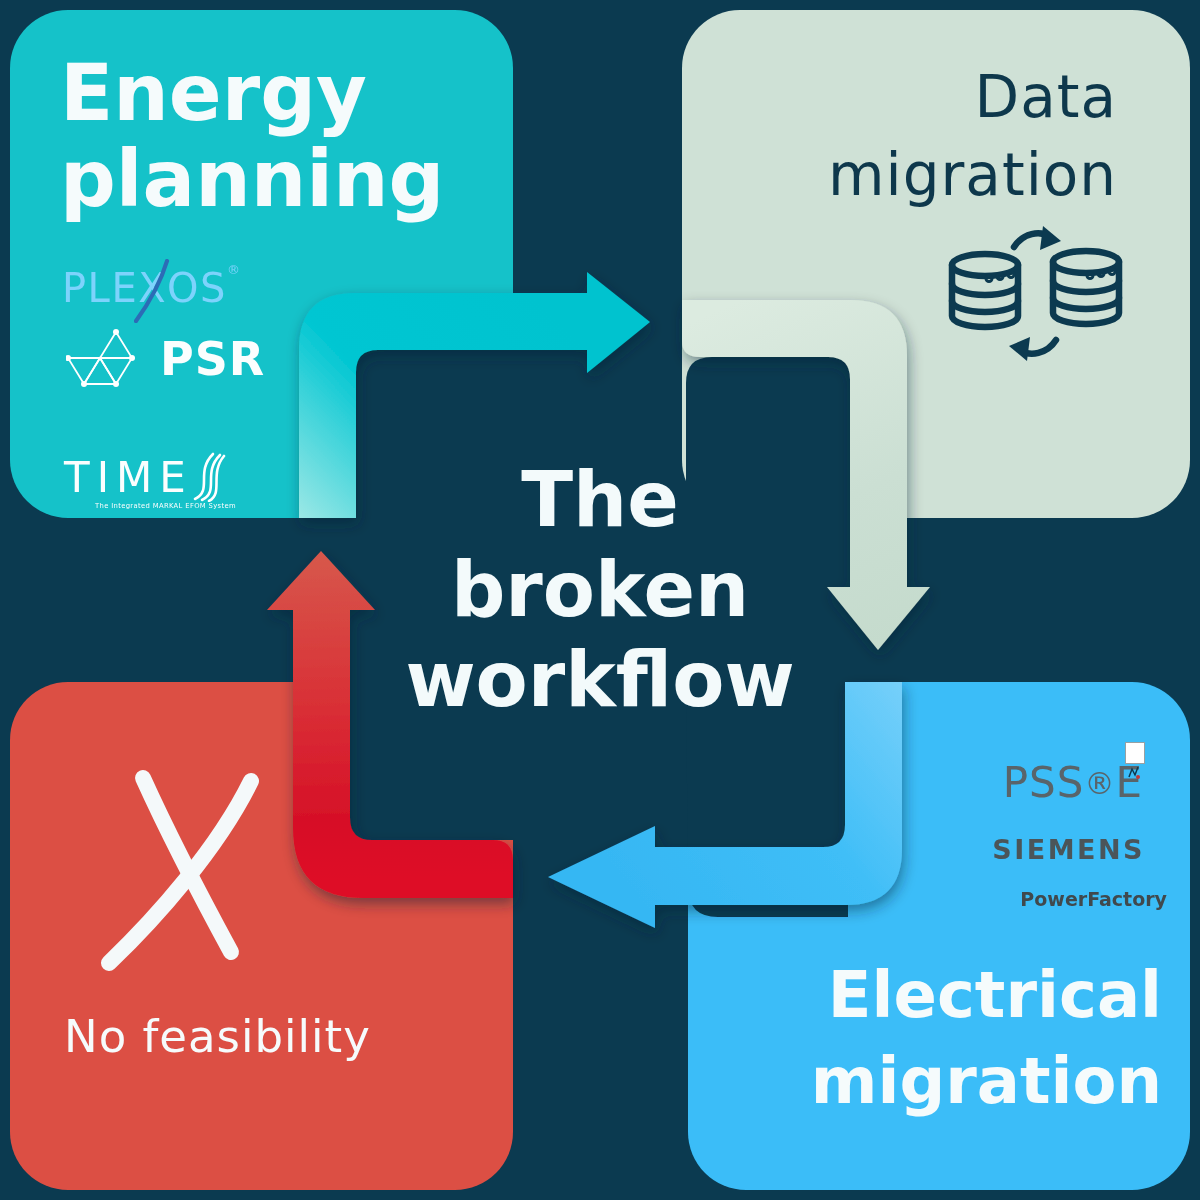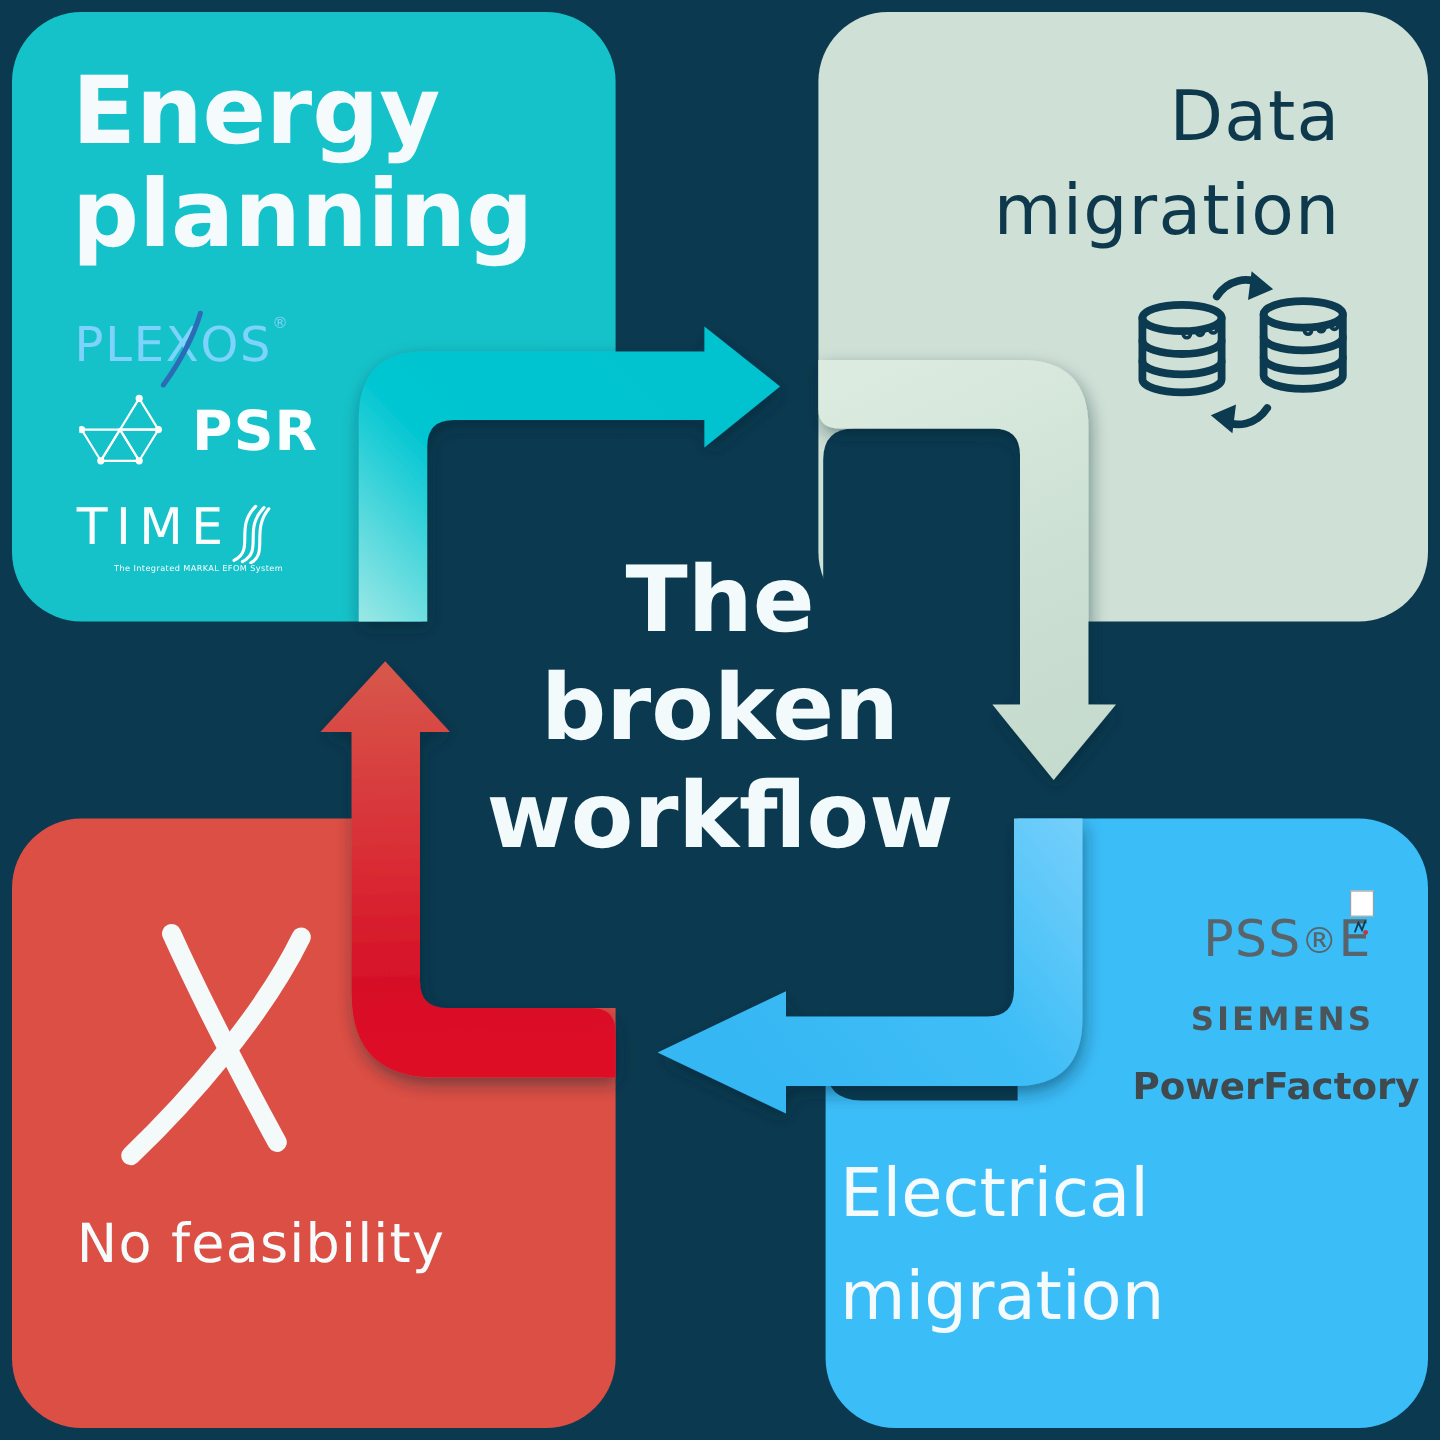--- a/index.html
+++ b/index.html
@@ -13,39 +13,39 @@
 
   
   .ep-title{left:60px;top:50px;font-size:78px;line-height:86px;font-weight:700;color:#f5fbfc;}
   .plexos{left:62px;top:262px;font-size:40px;letter-spacing:1.5px;color:#7dd3fc;}
   .plexos .xwrap{position:relative;display:inline-block;}
   .plexos .xwrap svg{position:absolute;left:-4px;top:-6px;}
   .plexos sup{font-size:13px;vertical-align:28px;letter-spacing:0;}
   .psr{left:66px;top:328px;display:flex;align-items:center;gap:10px;justify-content:space-between;}
   .psr .psr-label{font-size:46px;font-weight:700;color:#fbfefe;letter-spacing:1px;}
   .times{left:64px;top:414px;color:#fbfefe;}
-  .times-row{display:flex;align-items:flex-start;}
+  .times-row{display:flex;align-items:flex-end;margin-top:32px;}
   .times-prefix{font-size:42px;letter-spacing:7px;}
   .times-row svg{margin-left:-2px;margin-top:2px;}
   .times-sub{margin-left:31px;margin-top:0;font-size:10px;letter-spacing:.5px;
              transform:scale(.68);transform-origin:0 0;}
 
   
   .dm-title{right:83px;top:58px;font-size:58px;line-height:78px;color:#0e384c;text-align:right;letter-spacing:1px;}
 
   
   .psse{right:57px;top:758px;font-size:42px;color:#59646a;letter-spacing:1px;margin-left:40px;}
   .psse .reg{font-size:30px;position:relative;top:-3px;}
   .psse .appicon{position:absolute;right:-2px;top:-16px;width:18px;height:20px;background:#ffffff;
                  border:1px solid #98a0a3;display:inline-block;}
   .psse{position:absolute;}
   .siemens{right:55px;top:834px;font-size:27px;font-weight:700;letter-spacing:2.5px;color:#4b5559;}
-  .powerfactory{right:17px;top:888px;font-size:31px;font-weight:700;color:#40494d;}
-  .es-title{left:700px;right:38px;top:952px;font-size:56px;line-height:86px;font-weight:400;
-            color:#f5fbfc;text-align:left;}
+  .powerfactory{right:33px;top:888px;font-size:19px;font-weight:700;color:#40494d;}
+  .es-title{left:700px;right:38px;top:952px;font-size:64px;line-height:86px;font-weight:700;
+            color:#f5fbfc;text-align:right;}
 
   
   .nf-title{left:64px;top:1010px;font-size:45px;color:#f6fbfc;letter-spacing:1px;}
 
   
   .center-title{left:0;right:0;top:455px;text-align:center;font-size:76px;line-height:90px;
                 font-weight:700;color:#f3fafb;}
 </style>
 </head>
 <body>

